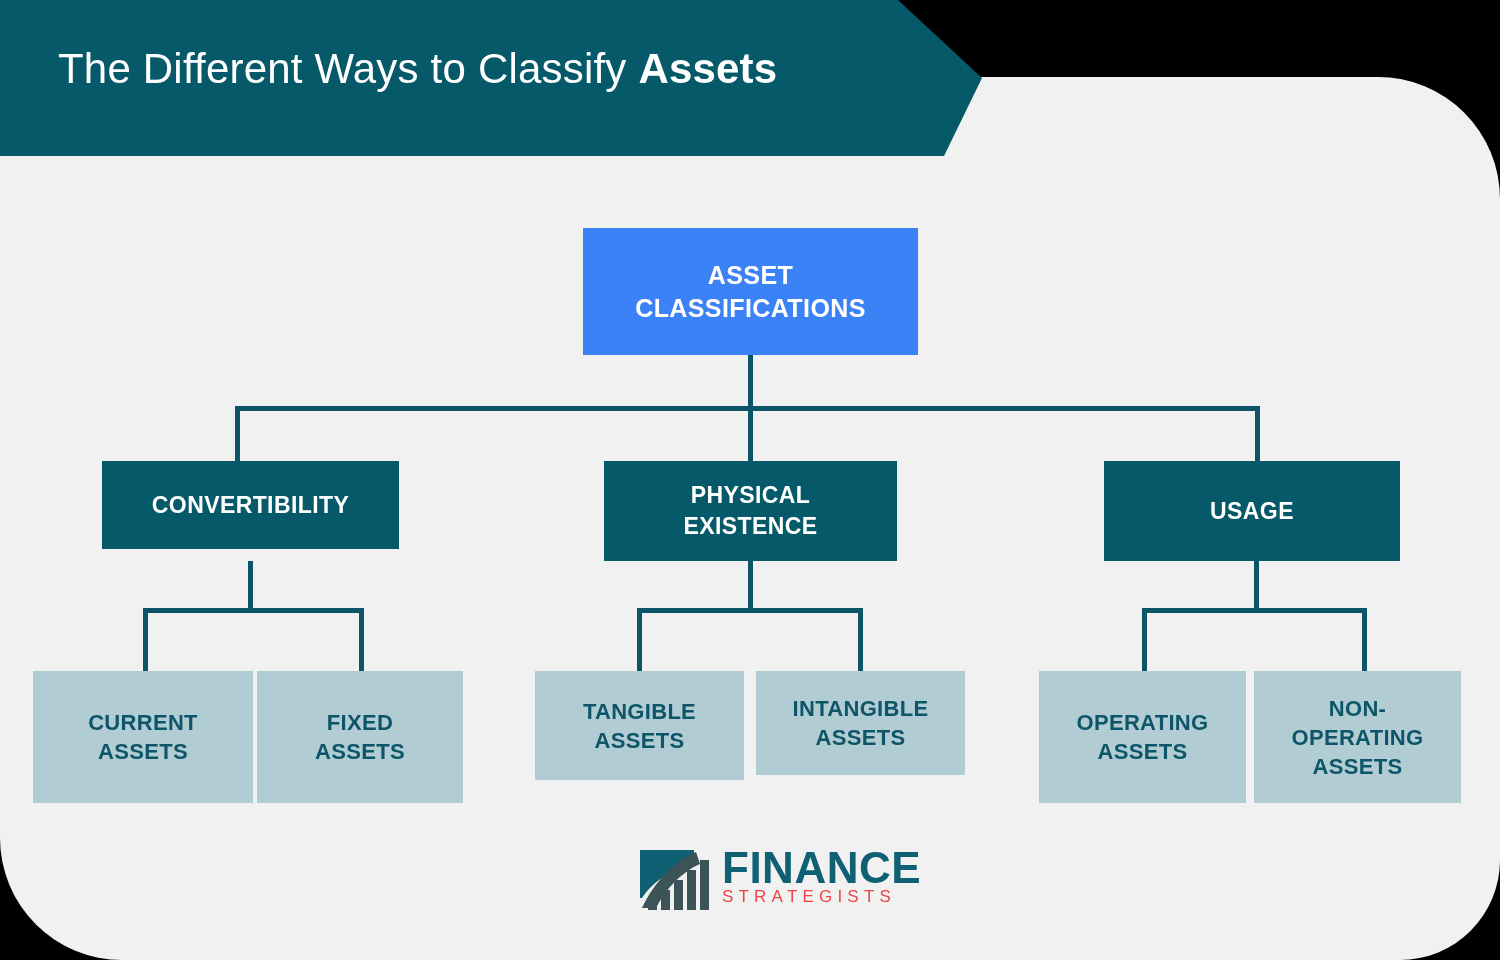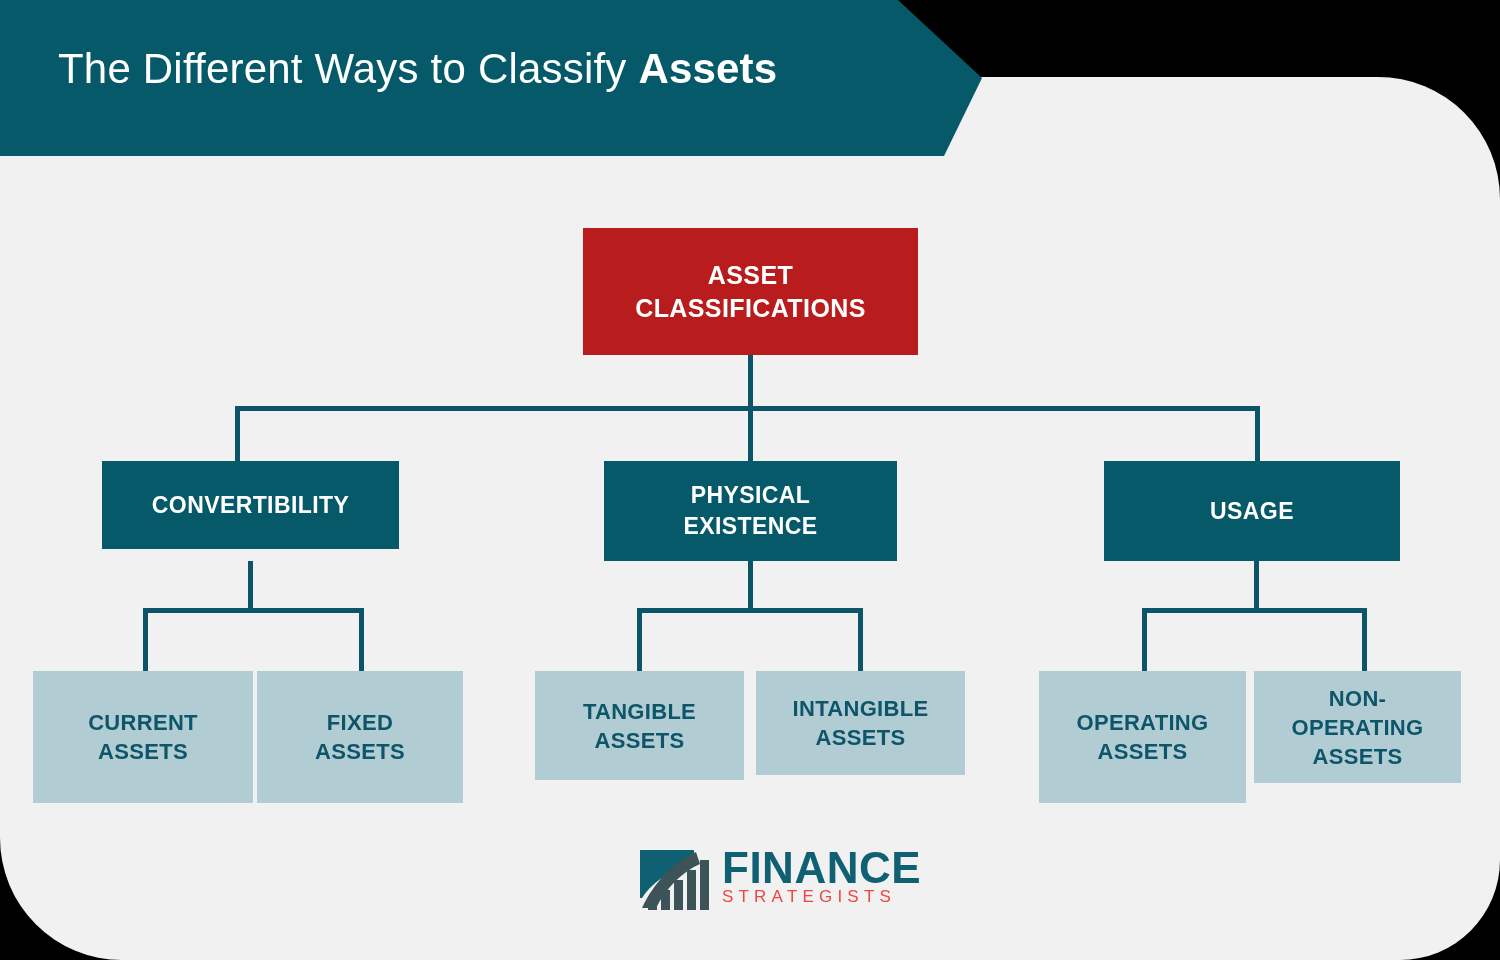--- a/index.html
+++ b/index.html
@@ -80,21 +80,21 @@
     justify-content: center;
     text-align: center;
     z-index: 3;
   }
   .node .label {
     display: block;
     white-space: pre-line;
   }
 
   .node.root {
-    background: #b91c1c;
+    background: #3b82f6;
     color: #ffffff;
     font-weight: 700;
     font-size: 25px;
     line-height: 33px;
     letter-spacing: 0.4px;
   }
   .node.branch {
     background: #065968;
     color: #ffffff;
     font-weight: 700;
@@ -215,21 +215,21 @@
     </div>
     <div class="conn v" style="left:1254px; top:561px; height:50px;"></div>
     <div class="conn h" style="left:1142px; top:608px; width:225px;"></div>
     <div class="conn v" style="left:1142px; top:608px; height:64px;"></div>
     <div class="conn v" style="left:1362px; top:608px; height:64px;"></div>
 
     <div class="node leaf" style="left:1039px; top:671px; width:207px; height:132px;">
       <span class="label">OPERATING
 ASSETS</span>
     </div>
-    <div class="node leaf" style="left:1254px; top:671px; width:207px; height:112px;">
+    <div class="node leaf" style="left:1254px; top:671px; width:207px; height:132px;">
       <span class="label">NON-
 OPERATING
 ASSETS</span>
     </div>
 
   </div>
 
   <div id="logo">
     <svg width="78" height="68" viewBox="0 0 78 68">
 

